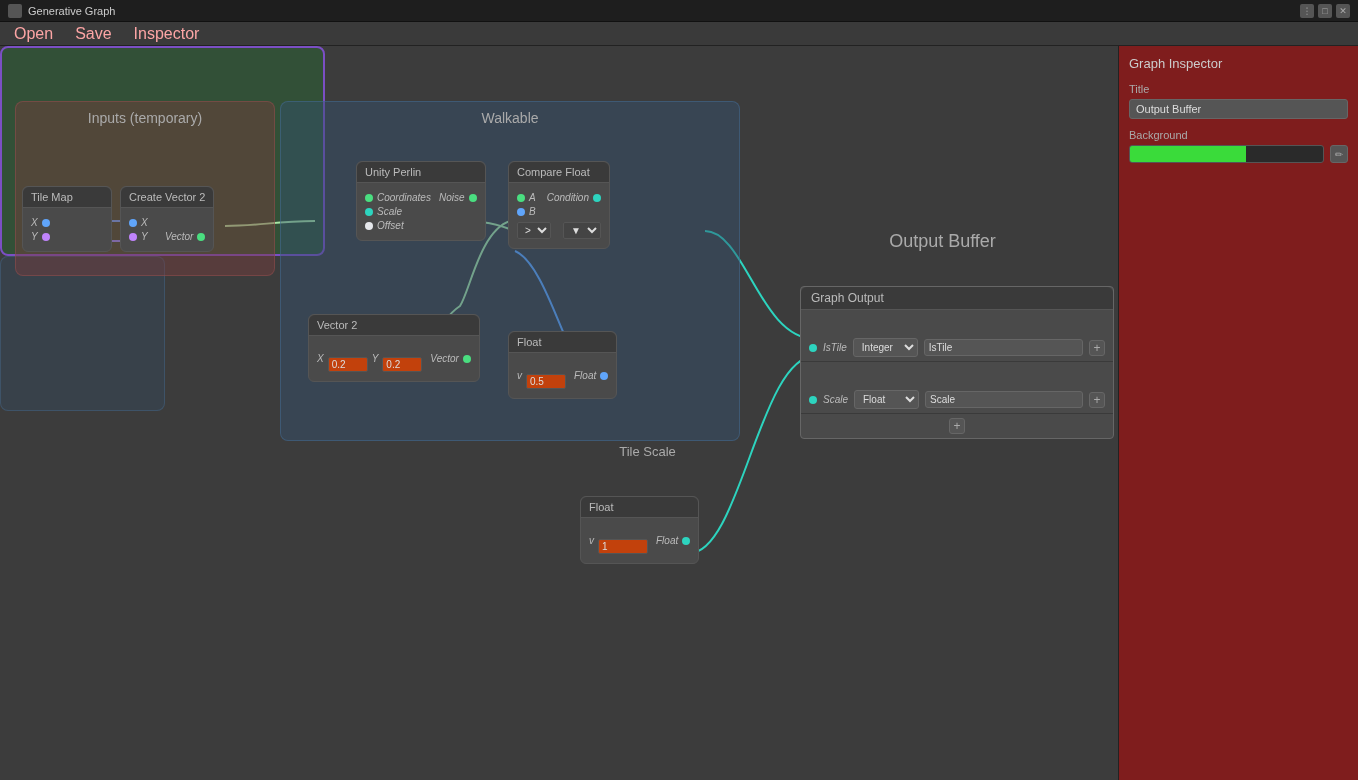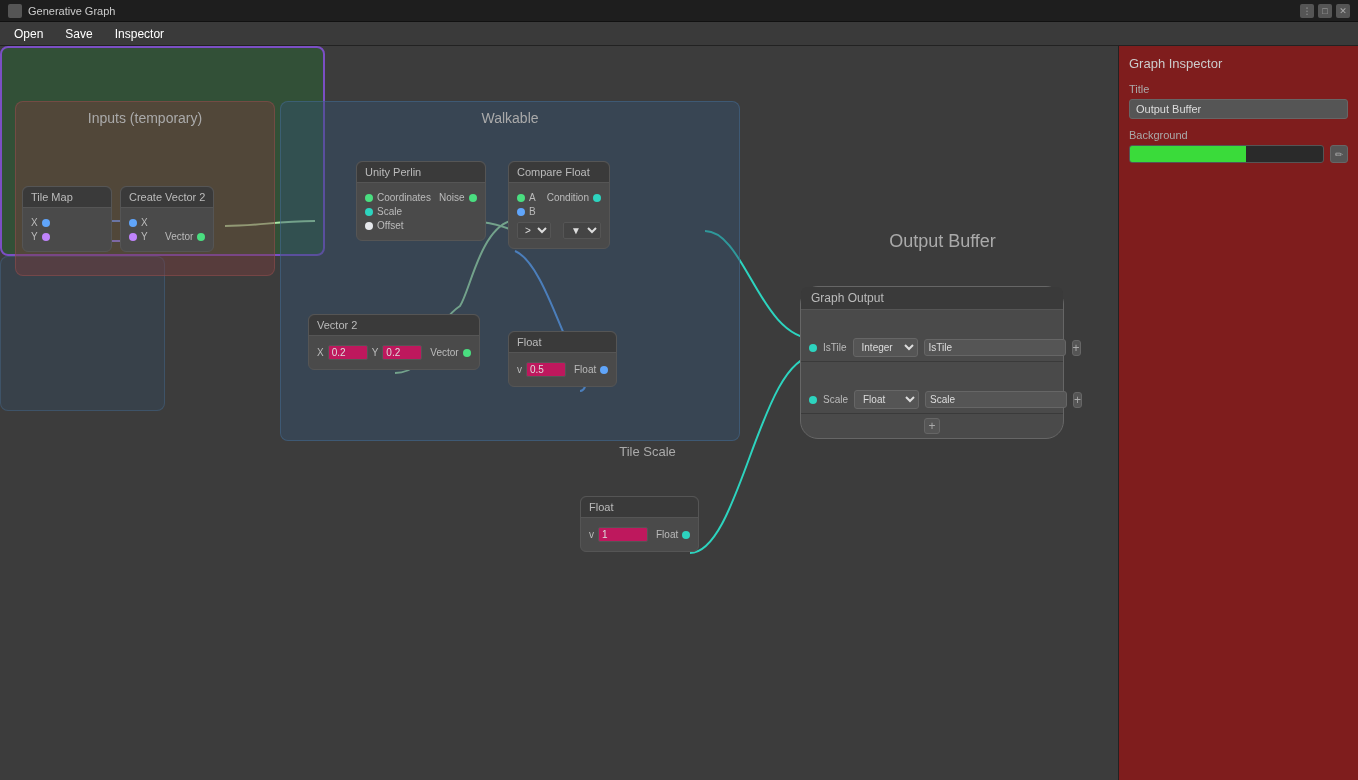--- a/index.html
+++ b/index.html
@@ -55,24 +55,24 @@
       background: #3a3a3a;
       height: 24px;
       display: flex;
       align-items: center;
       padding: 0 4px;
       gap: 2px;
       border-bottom: 1px solid #222;
     }
     .menu-item {
       padding: 2px 10px;
-      color: #ffffff;
+      color: #fca5a5;
       cursor: pointer;
       border-radius: 3px;
-      font-size: 12px;
+      font-size: 16px;
     }
 
     
     #main {
       display: flex;
       height: calc(780px - 46px);
     }
 
     
     #canvas-area {
@@ -166,29 +166,31 @@
     }
     .port-purple { background: #c084fc; }
     .port-blue { background: #60a5fa; }
     .port-green { background: #4ade80; }
     .port-teal { background: #2dd4bf; }
     .port-white { background: #e5e7eb; }
 
     .port-label {
       font-size: 10px;
       color: #bbb;
+      font-style: italic;
     }
     .input-field {
-      background: #be185d;
+      background: #c2410c;
       border: 1px solid #555;
       color: #ddd;
       font-size: 10px;
       width: 40px;
       padding: 1px 3px;
       border-radius: 2px;
+      margin-top: 12px;
     }
 
     
     #node-tilemap {
       left: 22px; top: 140px;
     }
     #node-createvec2 {
       left: 120px; top: 140px;
     }
     #node-unityperl {
@@ -204,23 +206,23 @@
       left: 508px; top: 285px;
     }
     #node-tilescale-float {
       left: 580px; top: 450px;
     }
 
     
     #graph-output-panel {
       position: absolute;
       left: 800px; top: 240px;
-      width: 264px;
+      width: 314px;
       background: #4a4a4a;
-      border-radius: 18px;
+      border-radius: 4px;
       border: 1px solid #666;
     }
     .graph-output-header {
       background: #3a3a3a;
       border-radius: 6px 6px 0 0;
       padding: 4px 10px;
       font-size: 12px;
       color: #bbb;
       border-bottom: 1px solid #555;
     }

